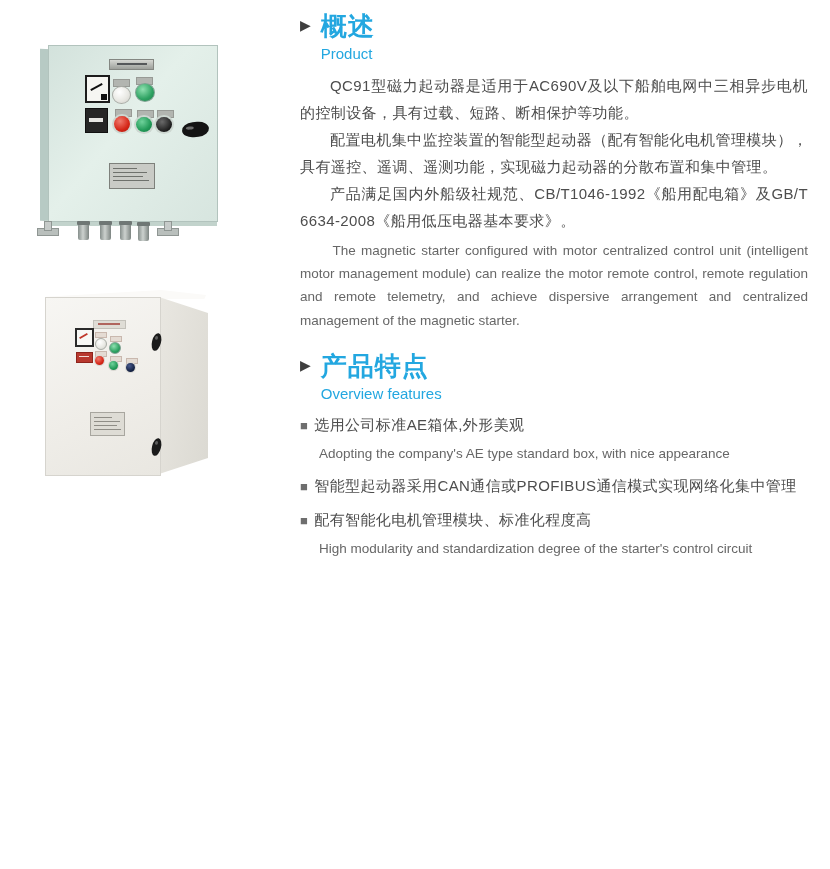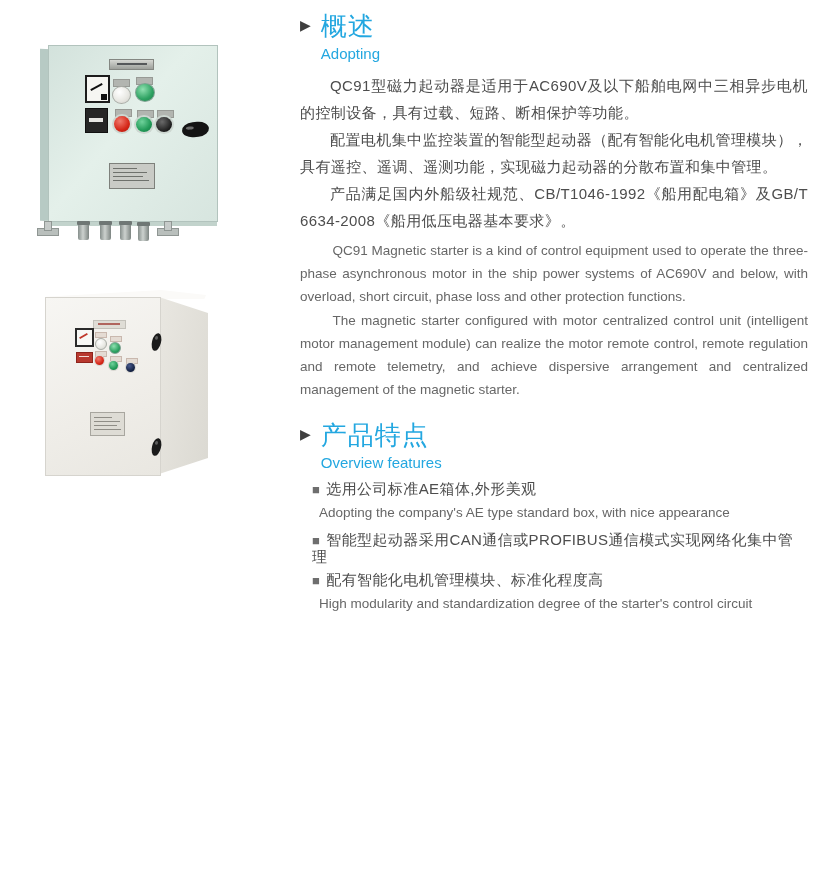--- a/index.html
+++ b/index.html
@@ -62,27 +62,27 @@
   .plate2 i{position:absolute;left:3px;height:1px;background:#8f8d86;display:block;}
   .gland{position:absolute;width:11px;height:17px;border-radius:2px;
     background:linear-gradient(90deg,#868f8c 0%,#ccd1ce 45%,#7d8582 100%);}
   .gland i{position:absolute;left:-1px;top:-2px;width:13px;height:4px;background:#6f7775;display:block;border-radius:1px;}
   .foot{position:absolute;height:6px;background:#b9bfbc;border:1px solid #8f9693;}
   .foot i{position:absolute;left:6px;top:-8px;width:6px;height:8px;background:#c6cbc9;border:1px solid #8f9693;display:block;}
   
   .content{position:absolute;left:300px;top:12px;width:508px;}
   .sec-head{display:flex;align-items:flex-start;margin:0 0 10px 0;}
   .tri{font-size:14px;color:#3f3f3f;margin:6px 10px 0 0;line-height:1;}
-  .sec-title-zh{font-size:26px;font-weight:normal;color:#23a7e0;line-height:1.15;letter-spacing:1px;}
+  .sec-title-zh{font-size:26px;font-weight:bold;color:#23a7e0;line-height:1.15;letter-spacing:1px;}
   .sec-title-en{font-size:15px;color:#23a7e0;margin-top:3px;}
   .p-zh{font-size:15px;line-height:27px;color:#4d4d4d;margin:0;text-indent:2em;text-align:justify;letter-spacing:0.4px;}
   .p-en{font-size:13.5px;line-height:23.2px;color:#676767;margin:0;text-indent:2.4em;text-align:justify;}
   .en-block{margin-top:5px;}
   .features{margin-top:20px;}
-  .feat-zh{font-size:15px;line-height:16px;color:#4d4d4d;margin:7px 0 2px 12px;letter-spacing:0.4px;}
+  .feat-zh{font-size:15px;line-height:26px;color:#4d4d4d;margin:7px 0 2px 0;letter-spacing:0.4px;}
   .bullet{color:#6e6e6e;font-size:13px;margin-right:6px;}
   .feat-en{font-size:13.5px;line-height:25px;color:#676767;margin:0 0 2px 19px;text-align:justify;}
 </style>
 </head>
 <body>
 
 <div class="photo-col">
 
   <div class="cab1">
     <div class="cab1-side"></div>
@@ -176,28 +176,27 @@
   </div>
 </div>
 
 <div class="content">
 
   <section>
     <div class="sec-head">
       <span class="tri">▶</span>
       <div>
         <div class="sec-title-zh">概述</div>
-        <div class="sec-title-en">Adopting</div>
+        <div class="sec-title-en">Product</div>
       </div>
     </div>
     <p class="p-zh">QC91型磁力起动器是适用于AC690V及以下船舶电网中三相异步电机的控制设备，具有过载、短路、断相保护等功能。</p>
     <p class="p-zh">配置电机集中监控装置的智能型起动器（配有智能化电机管理模块），具有遥控、遥调、遥测功能，实现磁力起动器的分散布置和集中管理。</p>
     <p class="p-zh">产品满足国内外船级社规范、CB/T1046-1992《船用配电箱》及GB/T 6634-2008《船用低压电器基本要求》。</p>
     <div class="en-block">
-      <p class="p-en">QC91 Magnetic starter is a kind of control equipment used to operate the three-phase asynchronous motor in the ship power systems of AC690V and below, with overload, short circuit, phase loss and other protection functions.</p>
       <p class="p-en">The magnetic starter configured with motor centralized control unit (intelligent motor management module) can realize the motor remote control, remote regulation and remote telemetry, and achieve dispersive arrangement and centralized management of the magnetic starter.</p>
     </div>
   </section>
 
   <section class="features">
     <div class="sec-head">
       <span class="tri">▶</span>
       <div>
         <div class="sec-title-zh">产品特点</div>
         <div class="sec-title-en">Overview features</div>

